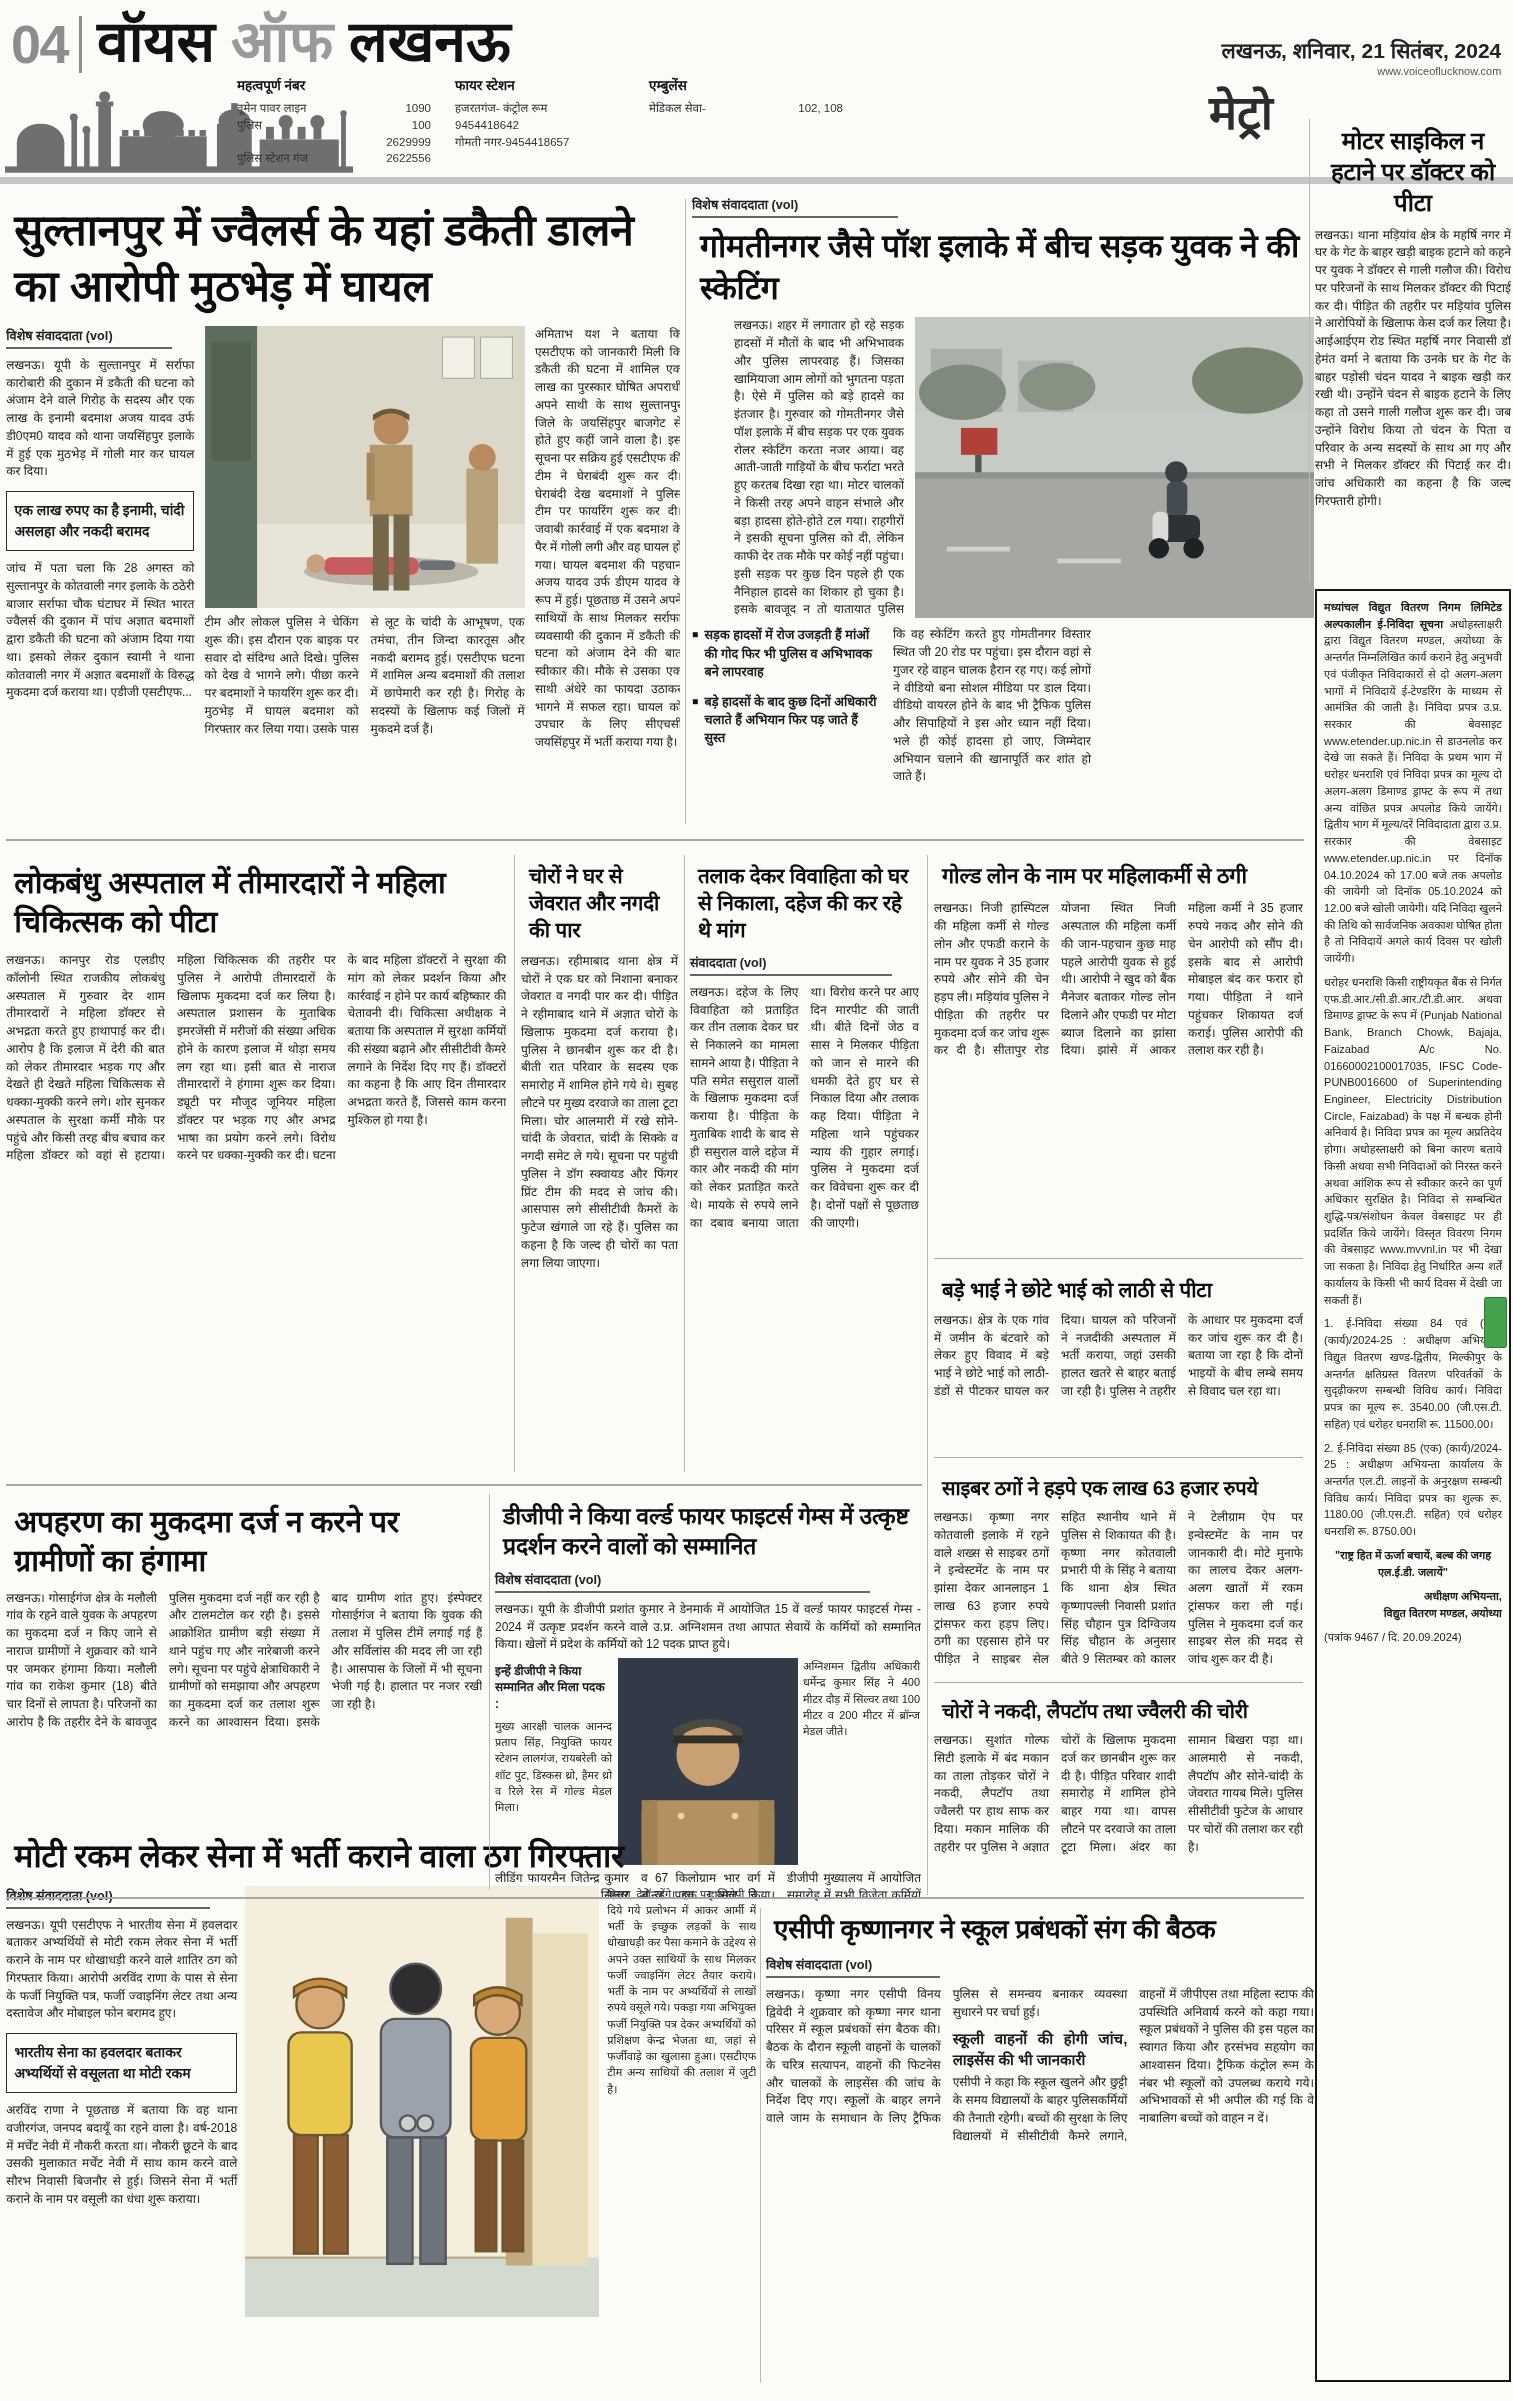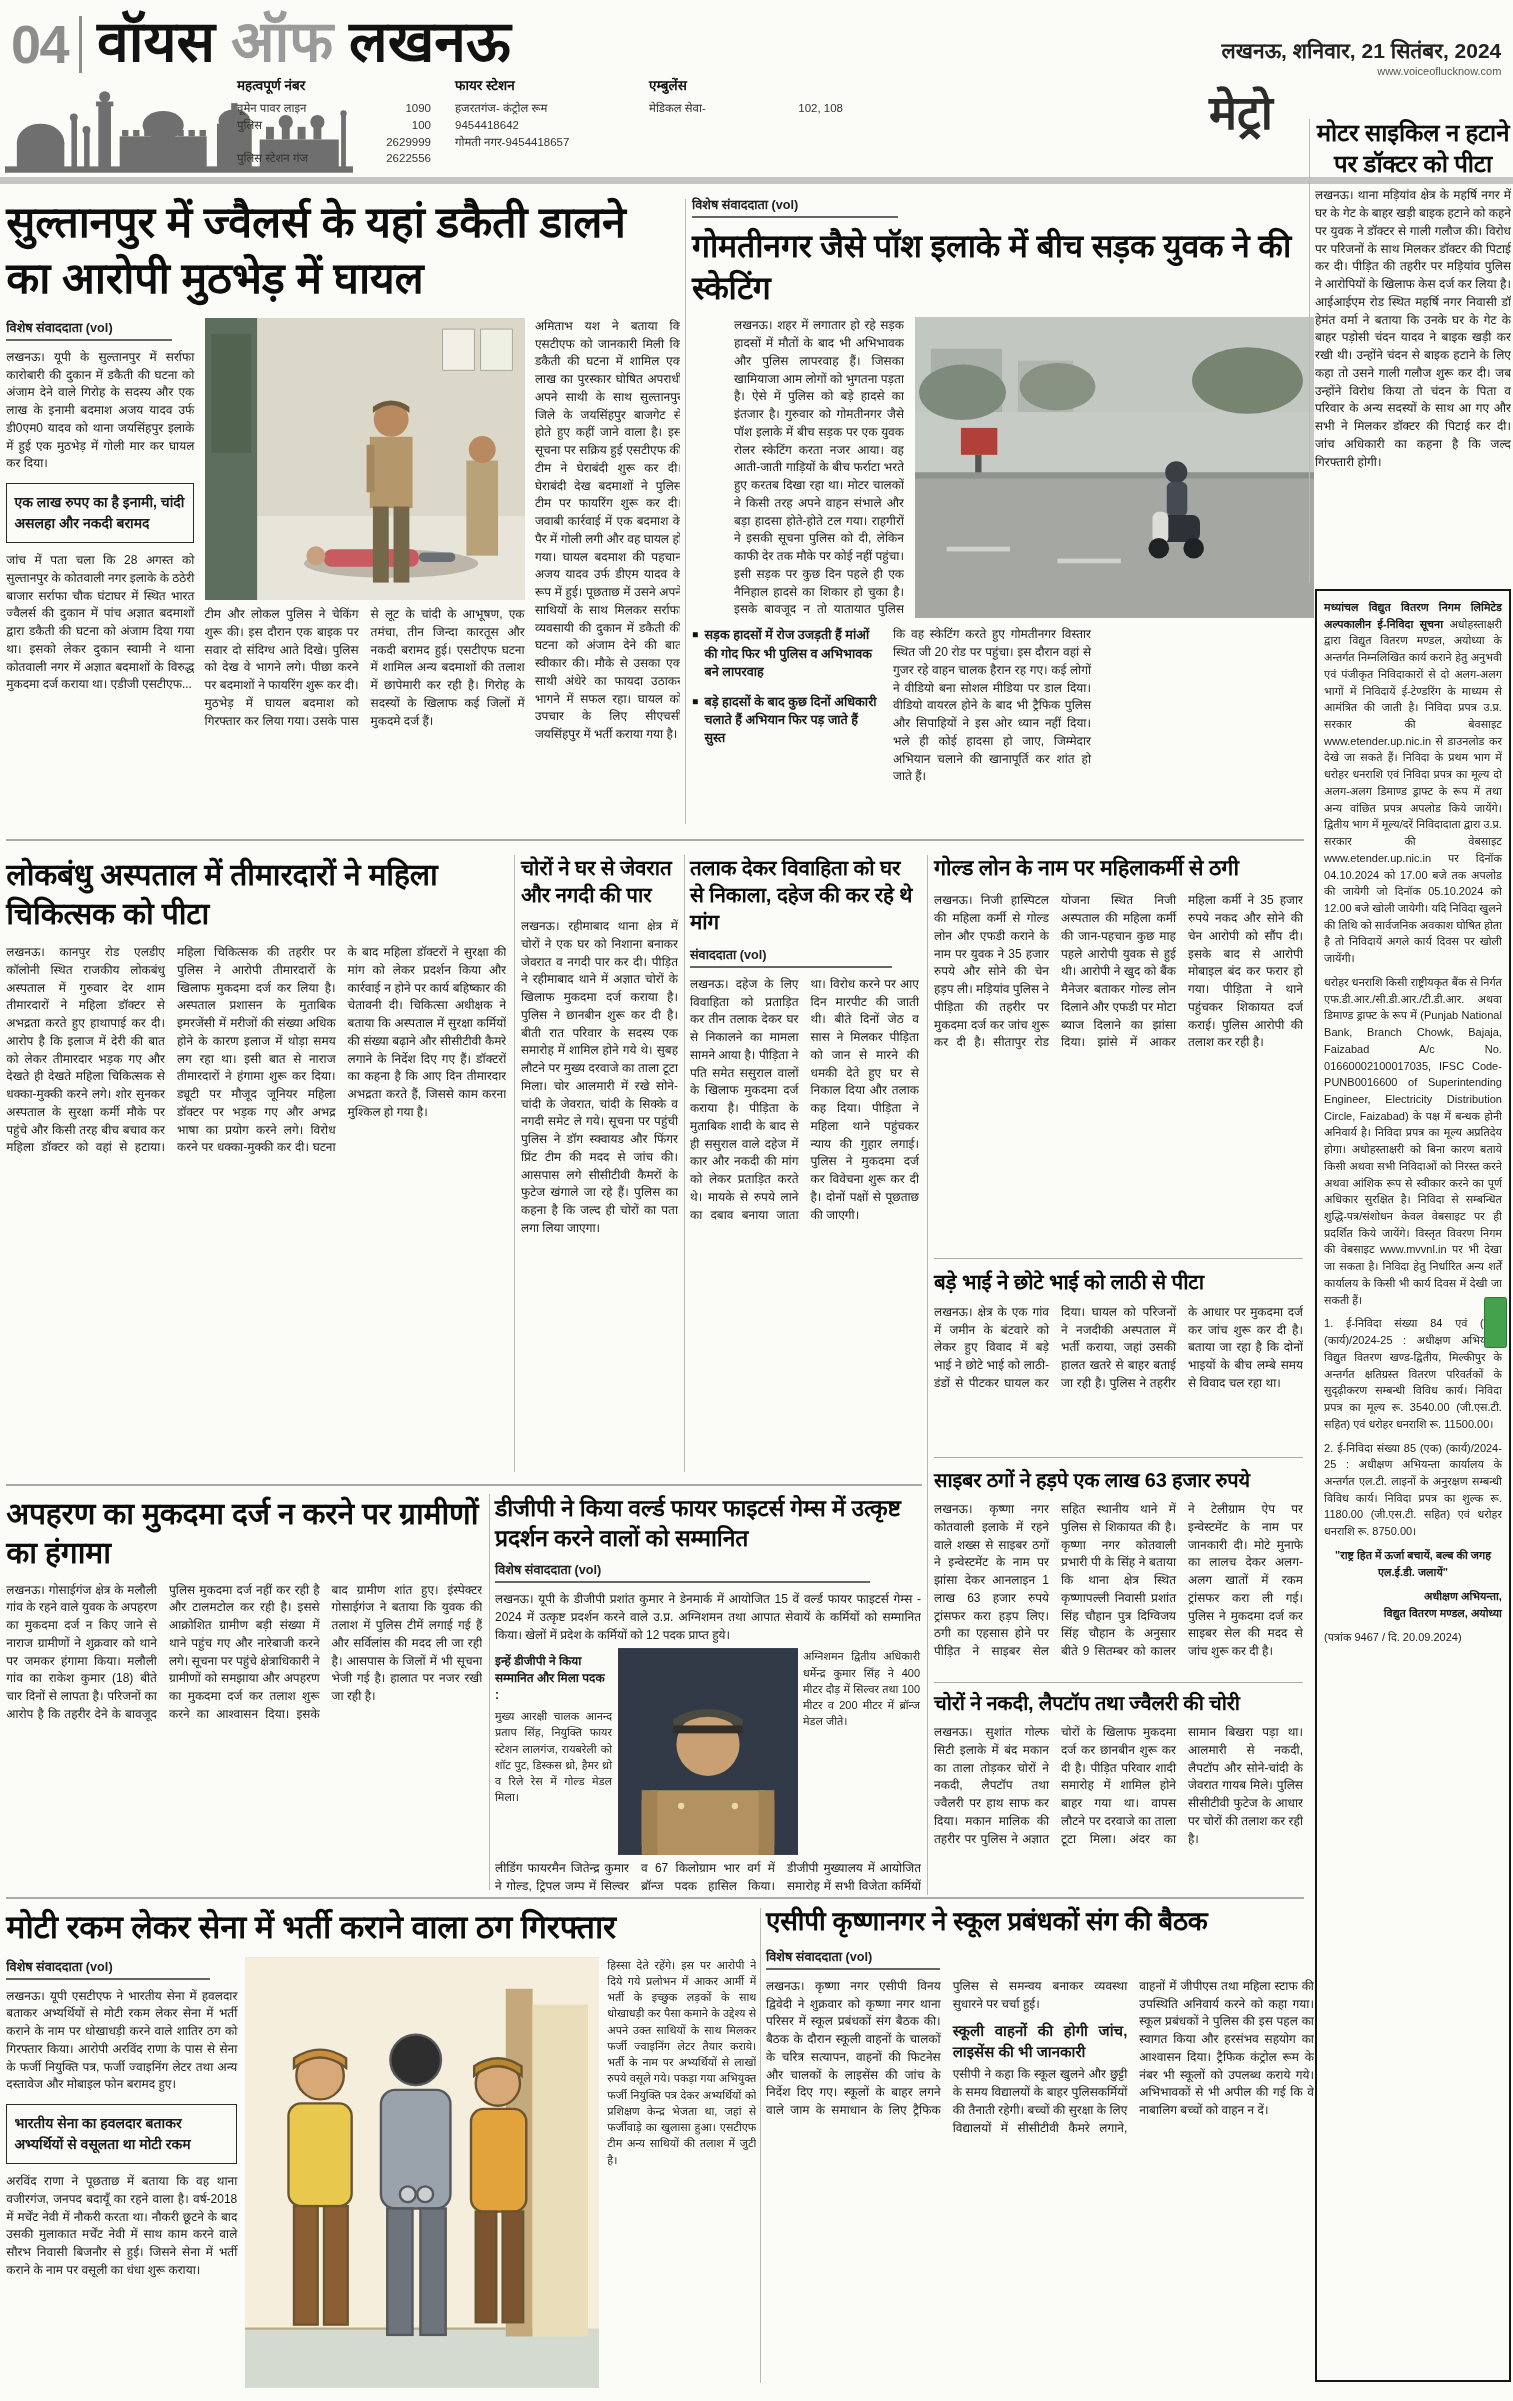--- a/index.html
+++ b/index.html
@@ -13,21 +13,21 @@
   .dateline{position:absolute;right:12.7px;top:36px;font-size:21px;font-weight:700;color:#222;}
   .website{position:absolute;right:12.7px;top:65px;font-size:11px;color:#555;}
   .skyline{position:absolute;left:4.7px;top:84px;}
   .numgrp{position:absolute;top:76px;font-size:11.5px;line-height:1.45;color:#333;}
   .numgrp h5{margin:0 0 4.7px 0;font-size:13.5px;font-weight:800;color:#111;}
   .numrow{display:flex;justify-content:space-between;width:194px;}
   .metro{position:absolute;left:1209px;top:79px;font-size:47px;font-weight:800;color:#2c2c2c;}
   .graybar{position:absolute;left:0;top:177px;width:1514px;height:7.1px;background:#c5c5c5;}
   
   .art{position:absolute;}
-  .hl{font-weight:800;color:#0d0d0d;margin:0;line-height:1.3;letter-spacing:-0.2px;}
+  .hl{font-weight:800;color:#0d0d0d;margin:8px;line-height:1.3;letter-spacing:-0.2px;}
   .byline{display:block;font-weight:700;font-size:12.7px;color:#222;border-bottom:2.4px double #666;
           padding-bottom:3.2px;margin:0 0 8px 0;width:88%;}
   .bodytx{font-size:12px;line-height:1.48;text-align:justify;margin:0;}
   .bodytx p{margin:0 0 6.3px 0;}
   .c2{column-count:2;column-gap:12px;}
   .c3{column-count:3;column-gap:12px;}
   .clip{overflow:hidden;}
   .hibox{border:1.6px solid #2b2b2b;padding:8px 7.1px;font-weight:700;font-size:14px;line-height:1.5;margin:9.5px 0;}
   .subhead{font-weight:800;font-size:15px;margin:4.7px 0;line-height:1.4;}
   .bullet{display:flex;gap:6.3px;margin:0 0 11px 0;font-weight:700;font-size:12.7px;line-height:1.45;}
@@ -76,21 +76,21 @@
   #a10 .byline{margin-top:6.3px;}
   .a10mid{display:grid;grid-template-columns:117px 180px 117px;gap:5.5px;height:207px;overflow:hidden;}
   #a10 .intro{height:57px;overflow:hidden;}
   #a10 .tail{height:41px;overflow:hidden;margin-top:4.7px;}
   #a11{left:934px;top:1467px;width:369px;}
   #a11 .hl{font-size:20px;}
   #a11 .bodytx{margin-top:8px;height:176px;}
   #a12{left:934px;top:1690px;width:369px;}
   #a12 .hl{font-size:20px;}
   #a12 .bodytx{margin-top:8px;height:179px;}
-  #a13{left:6.3px;top:1907px;width:750px;}
+  #a13{left:6.3px;top:1828px;width:750px;}
   #a13 .hl{font-size:32px;line-height:1.25;}
   .a13grid{display:grid;grid-template-columns:231px 354px 149px;gap:8px;margin-top:9.5px;height:434px;overflow:hidden;}
   #a14{left:766px;top:1905px;width:548px;}
   #a14 .hl{font-size:26px;}
   #a14 .byline{margin-top:8px;}
   #a14 .bodytx{height:396px;}
 </style>
 </head>
 <body>
 

